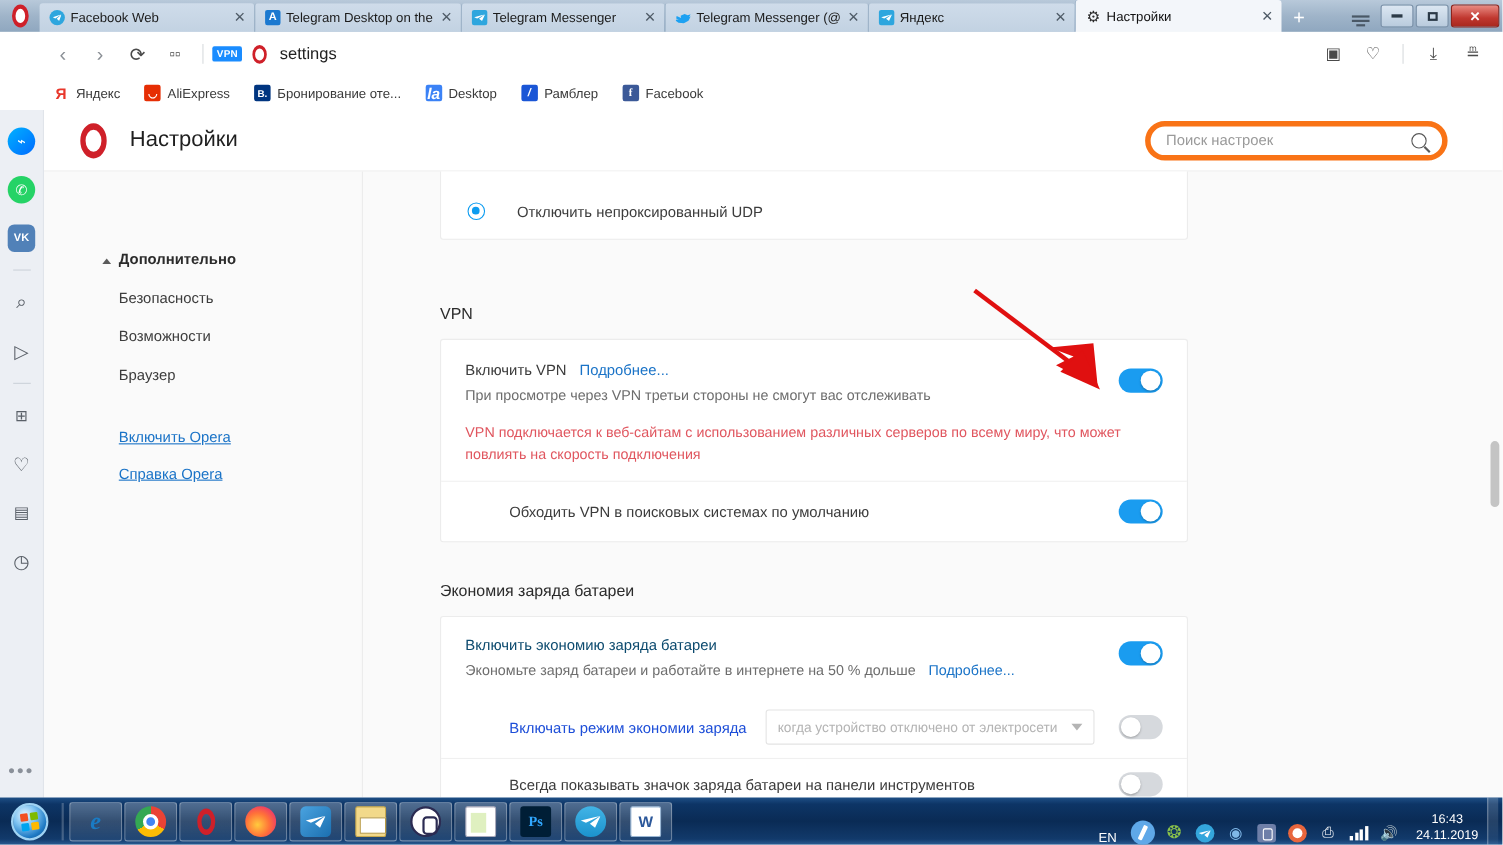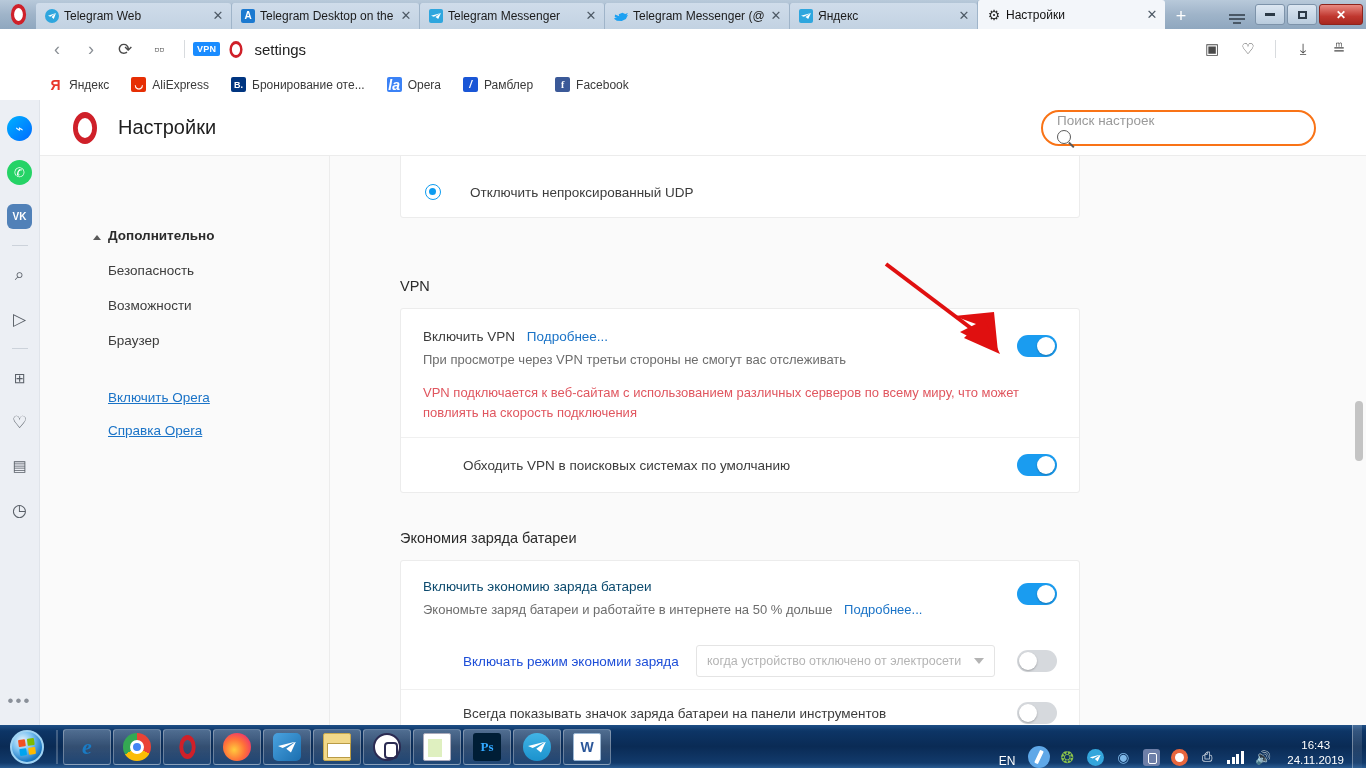--- a/index.html
+++ b/index.html
@@ -144,22 +144,22 @@
   
   .page{ position:absolute; left:40px; top:100px; width:1326px; height:625px; background:#fafafa; overflow:hidden;}
   .s-header{
     position:absolute; left:0; top:0; width:1326px; height:56px; background:#fff;
     border-bottom:1px solid #ececec; display:flex; align-items:center;
   }
   .s-logo{ width:30px;height:32px;border-radius:50%;border:6px solid #cf2029;background:#fff;
     transform:scaleX(.80); margin-left:30px;}
   .s-title{ font-size:20px; color:#1f1f1f; margin-left:18px; }
   .s-search{
-    margin-left:auto; margin-right:50px; width:275px; height:36px; border:2px solid #f97316;
-    border-radius:18px; display:flex; align-items:flex-start; padding:0 14px; background:#fff;flex-direction:column;
+    margin-left:auto; margin-right:50px; width:275px; height:36px; border:5px solid #f97316;
+    border-radius:18px; display:flex; align-items:center; padding:0 14px; background:#fff;
   }
   .s-search input{
     border:none; outline:none; flex:1; font-size:13.5px; color:#333;
     font-family:"Liberation Sans",sans-serif; background:transparent;
   }
   .s-search input::placeholder{ color:#9a9a9a; }
   .mag{ width:14px;height:14px;border:1.6px solid #5a5a5a;border-radius:50%; position:relative; flex:0 0 14px;}
   .mag:after{content:"";position:absolute;right:-5px;bottom:-3px;width:7px;height:1.6px;background:#5a5a5a;transform:rotate(45deg);}
 
   .s-nav{
@@ -314,21 +314,21 @@
 <div id="root">
 
   <div class="titlebar">
     <div class="opera-mini-logo">
       <div class="opera-o"></div>
     </div>
 
     <div class="tabs">
       <div class="tab" style="width:195px">
         <span class="favicon fav-tg"></span>
-        <span class="tab-title">Telegram Web</span>
+        <span class="tab-title">Facebook Web</span>
         <span class="tab-close">✕</span>
       </div>
       <div class="tab" style="width:188px">
         <span class="favicon fav-apple"></span>
         <span class="tab-title">Telegram Desktop on the</span>
         <span class="tab-close">✕</span>
       </div>
       <div class="tab" style="width:185px">
         <span class="favicon fav-tg2"></span>
         <span class="tab-title">Telegram Messenger</span>
@@ -393,21 +393,21 @@
       <div class="bm">
         <span class="bmico bm-ali">◡</span>
         <span>AliExpress</span>
       </div>
       <div class="bm">
         <span class="bmico bm-book">B.</span>
         <span>Бронирование оте...</span>
       </div>
       <div class="bm">
         <span class="bmico bm-lamoda">la</span>
-        <span>Opera</span>
+        <span>Desktop</span>
       </div>
       <div class="bm">
         <span class="bmico bm-ramb">/</span>
         <span>Рамблер</span>
       </div>
       <div class="bm">
         <span class="bmico bm-fb">f</span>
         <span>Facebook</span>
       </div>
     </div>

